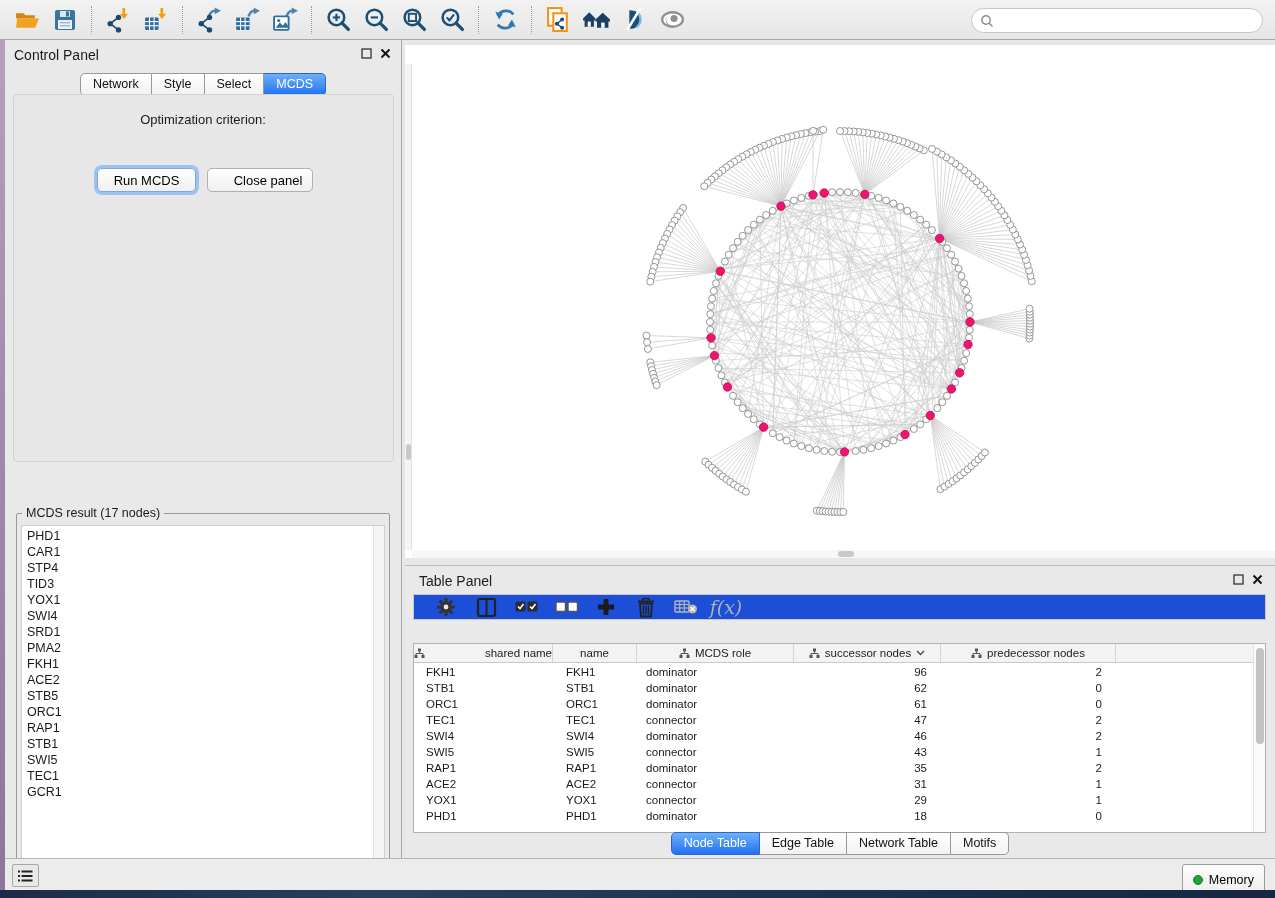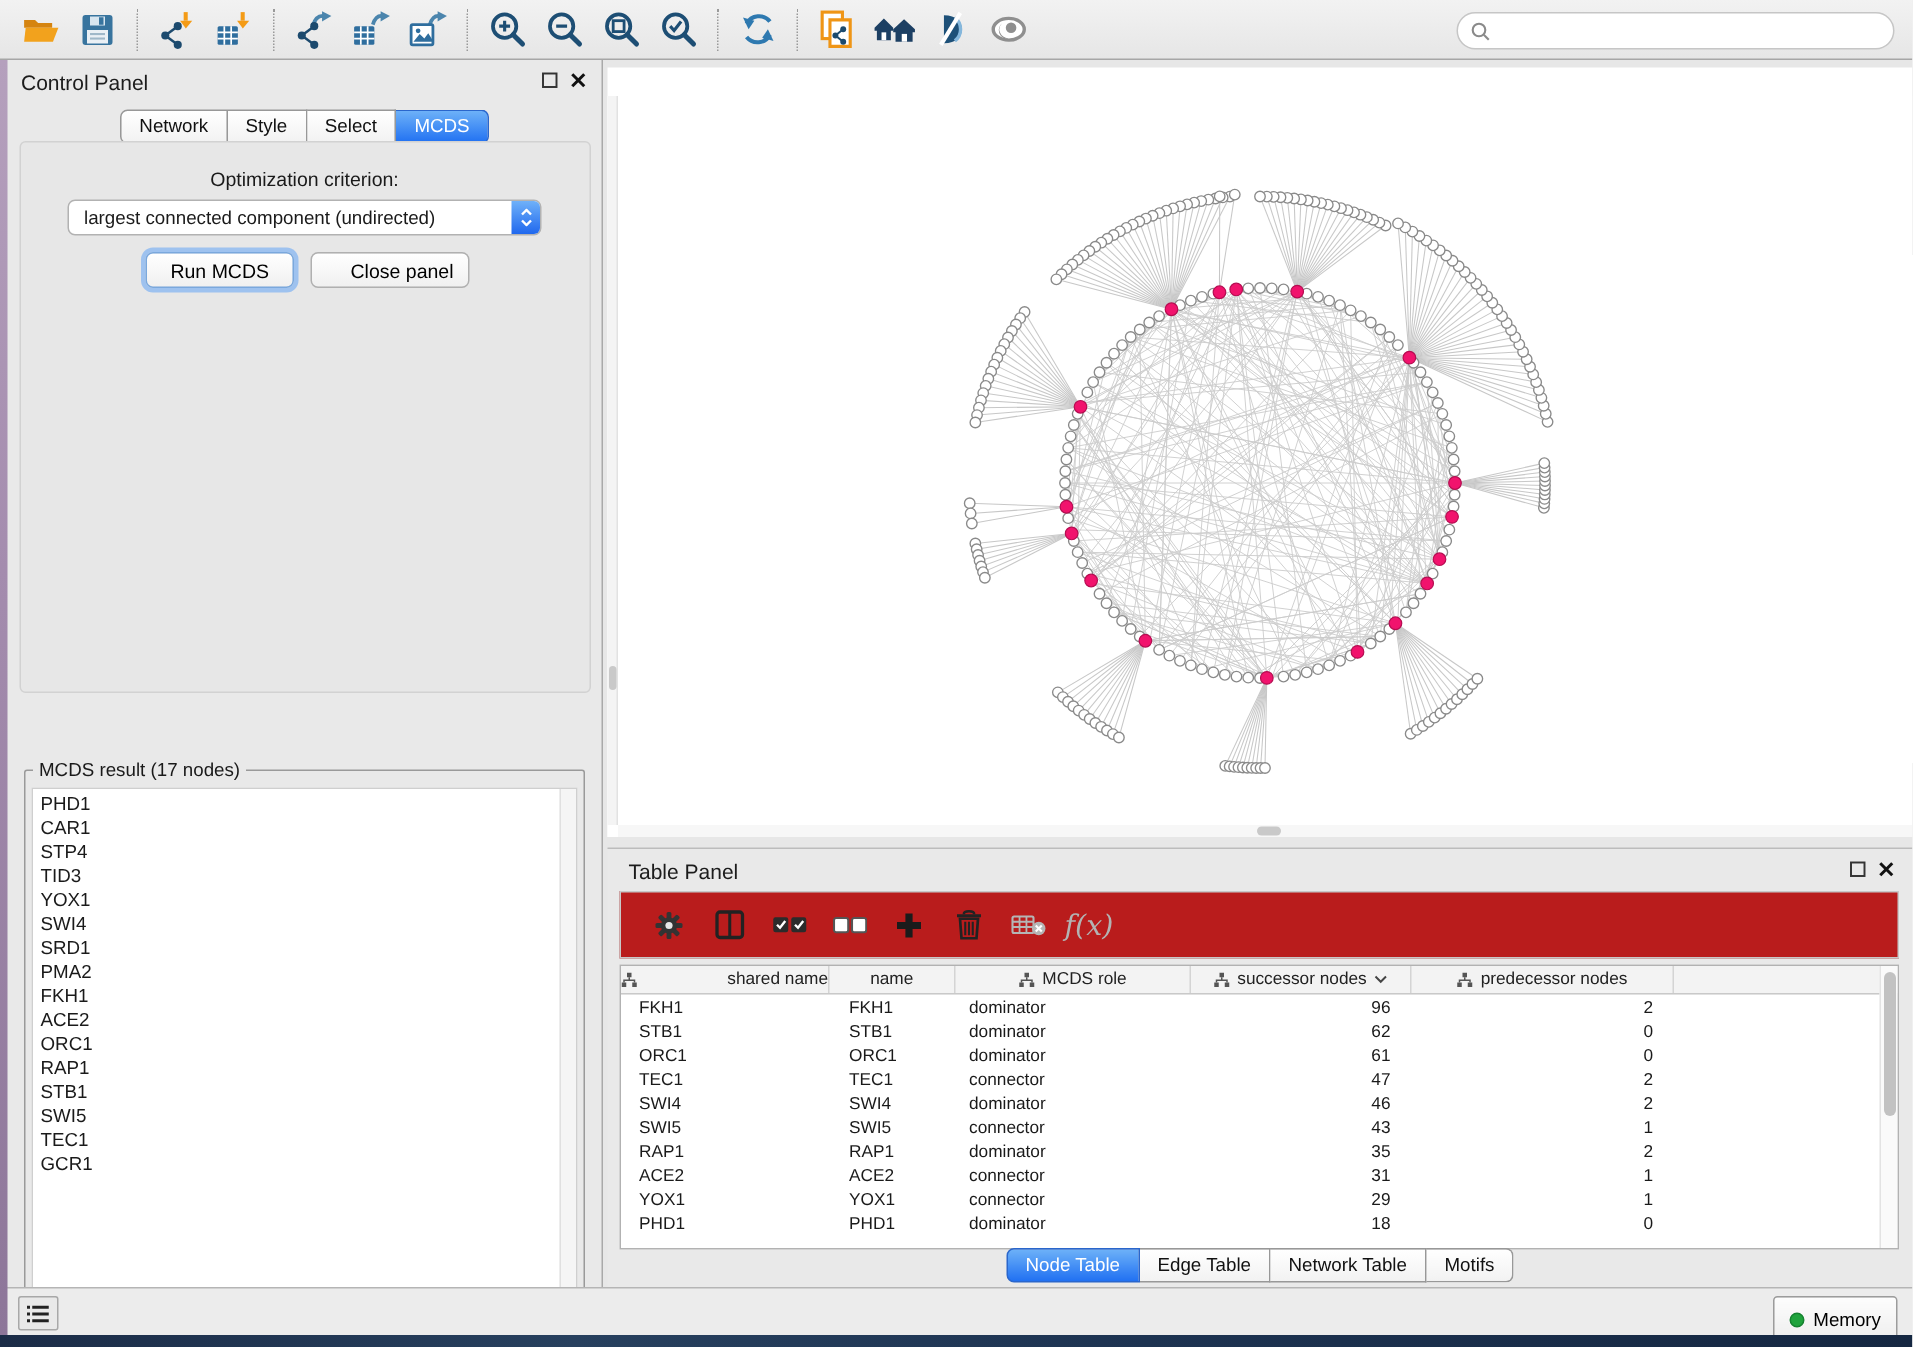--- a/index.html
+++ b/index.html
@@ -80,22 +80,22 @@
   .nw-canvas { position:absolute; left:0; top:19px; width:870px; height:494px; background:#fff; }
   .nw-vscroll { position:absolute; left:0; top:19px; bottom:8px; width:7px; background:#f4f4f4; border-right:1px solid #e2e2e2; }
   .nw-vthumb { position:absolute; left:1px; top:380px; width:5px; height:16px; background:#c9c9c9; border-radius:3px; }
   .nw-hscroll { position:absolute; left:7px; right:0; bottom:0; height:8px; background:#f7f7f7; }
   .nw-hthumb { position:absolute; left:426px; top:1px; width:16px; height:6px; background:#c9c9c9; border-radius:3px; }
 
   
   .table-panel { position:absolute; left:405px; top:565px; width:870px; height:293px;
     background:#e9e9e9; border-top:1px solid #bcbcbc; }
   .tp-float { right:30px; } .tp-close { right:11px; }
-  .tp-toolbar { position:absolute; left:8px; top:28px; right:9px; height:45px;
-    background:#b91c1c; border:1px solid #c8c8c8; display:flex; align-items:center; }
+  .tp-toolbar { position:absolute; left:8px; top:28px; right:9px; height:26px;
+    background:#1d4ed8; border:1px solid #c8c8c8; display:flex; align-items:center; }
   .tpi { width:40px; height:36px; display:flex; align-items:center; justify-content:center;
     background:transparent; border:none; }
   .tpi:first-child { margin-left:12px; }
   .fx { font-family:"DejaVu Serif", serif; font-style:italic; font-size:19px; color:#b3b3b3; }
   .tp-table { position:absolute; left:8px; top:77px; right:9px; height:190px;
     background:#fff; border:1px solid #b2b2b2; overflow:hidden; }
   .thead { display:flex; height:19px; background:#f3f3f3; border-bottom:1px solid #c9c9c9; }
   .th { display:flex; align-items:center; justify-content:center; gap:5px;
     font-size:11.5px; color:#222; border-right:1px solid #d4d4d4; }
   .th.w1{width:139px;justify-content:space-between;} .th.w2{width:84px;} .th.w3{width:157px;} .th.w4{width:147px;} .th.w5{width:175px;}
@@ -307,48 +307,38 @@
       </button>
     </div>
     <div class="cp-tabs seg">
       <button class="segb">Network</button>
       <button class="segb">Style</button>
       <button class="segb">Select</button>
       <button class="segb active">MCDS</button>
     </div>
     <div class="tabpane"></div>
     <div class="opt-label">Optimization criterion:</div>
-    <div class="dropdown">
-      <span class="dd-value">largest connected component (undirected)</span>
-      <span class="dd-stepper">
-        <svg width="8" height="5" viewBox="0 0 8 5">
-            <polyline points="1,4 4,1 7,4" fill="none" stroke="#fff" stroke-width="1.6"></polyline>
-          </svg>
-        <svg width="8" height="5" viewBox="0 0 8 5">
-            <polyline points="1,1 4,4 7,1" fill="none" stroke="#fff" stroke-width="1.6"></polyline>
-          </svg>
-      </span>
-    </div>
     <button class="btn run-btn">Run MCDS</button>
     <button class="btn closep-btn">Close panel</button>
 
     <div class="groupbox">
       <span class="legend">MCDS result (17 nodes)</span>
       <div class="mcds-list">
         <div class="mcds-items">
             <div class="mcds-item">PHD1</div>
             <div class="mcds-item">CAR1</div>
             <div class="mcds-item">STP4</div>
             <div class="mcds-item">TID3</div>
             <div class="mcds-item">YOX1</div>
             <div class="mcds-item">SWI4</div>
             <div class="mcds-item">SRD1</div>
             <div class="mcds-item">PMA2</div>
             <div class="mcds-item">FKH1</div>
             <div class="mcds-item">ACE2</div>
+            <div class="mcds-item">STB5</div>
             <div class="mcds-item">ORC1</div>
             <div class="mcds-item">RAP1</div>
             <div class="mcds-item">STB1</div>
             <div class="mcds-item">SWI5</div>
             <div class="mcds-item">TEC1</div>
             <div class="mcds-item">GCR1</div>
           </div>
         <div class="mcds-scroll"></div>
       </div>
     </div>

